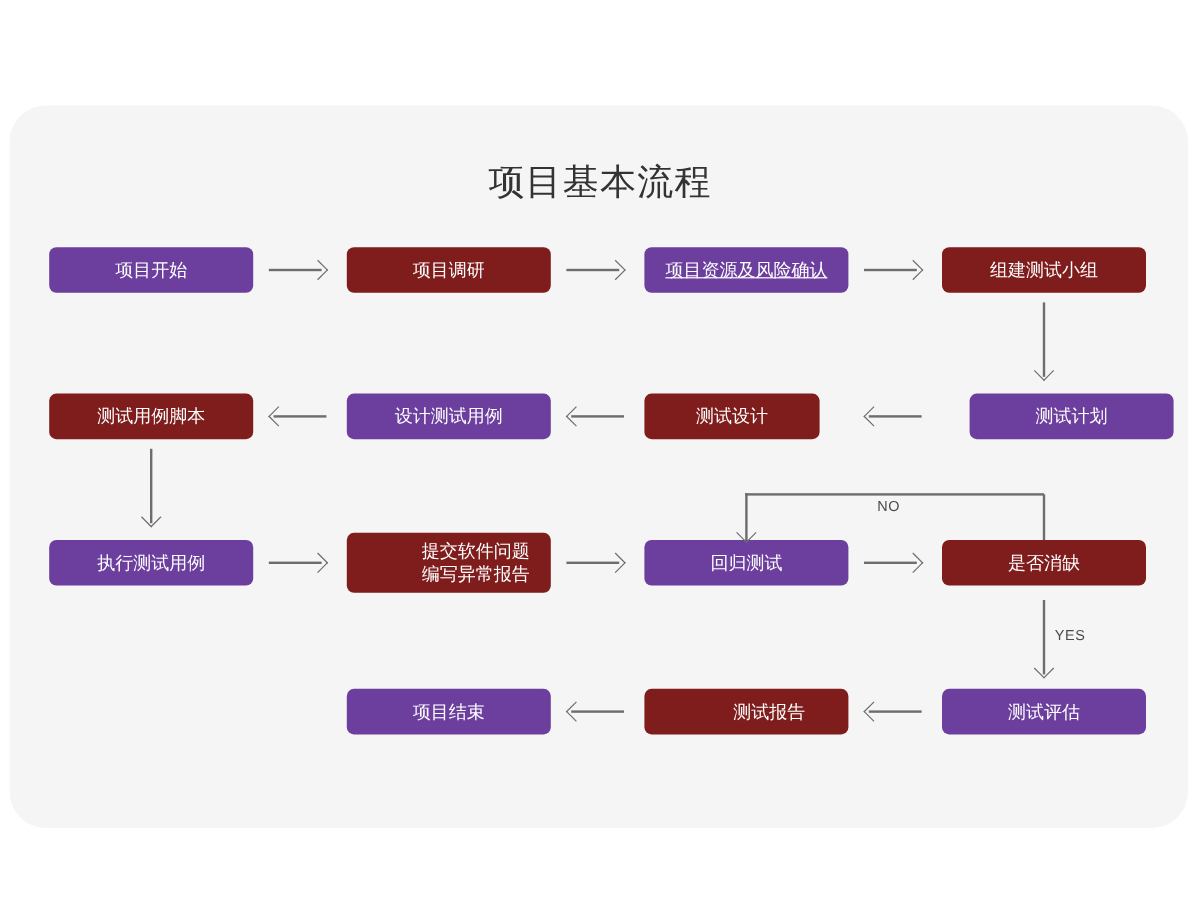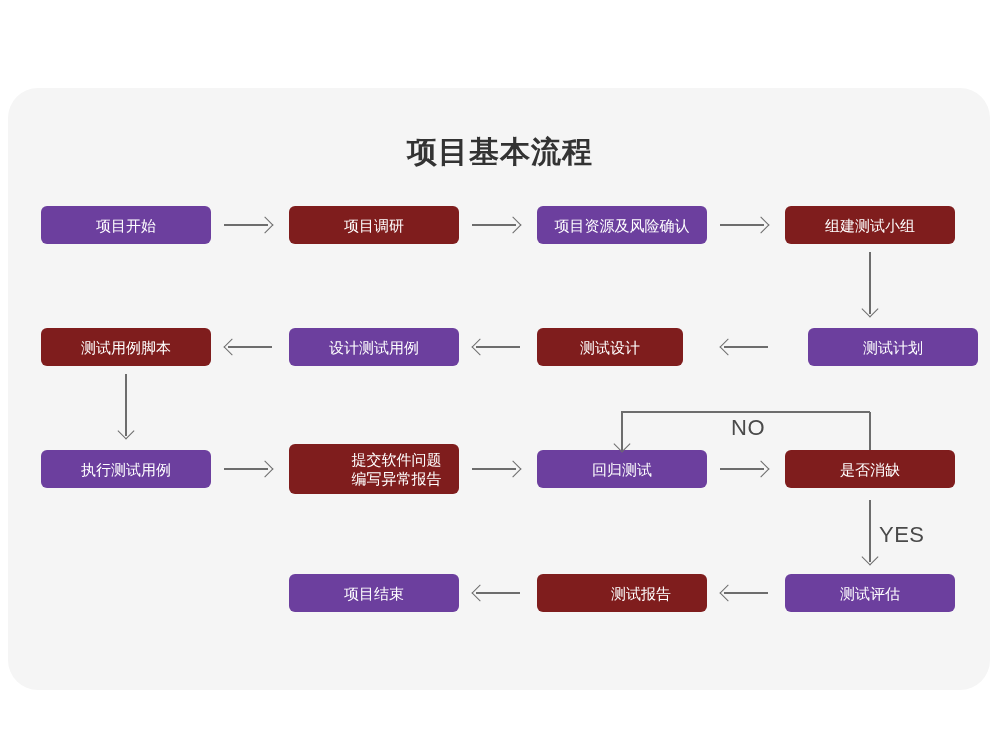--- a/index.html
+++ b/index.html
@@ -25,21 +25,21 @@
   }
   #title {
     position: absolute;
     left: 0;
     top: 132px;
     width: 1000px;
     text-align: center;
     font-size: 30px;
     color: #333333;
     letter-spacing: 1px;
-    font-weight: 700;
+    font-weight: 400;
   }
   .node {
     position: absolute;
     height: 38px;
     border-radius: 6px;
     display: flex;
     align-items: center;
     justify-content: center;
     text-align: right;
     font-size: 15px;
@@ -66,21 +66,21 @@
     height: 11px;
     border-top: 1.6px solid #6d6d6d;
     border-right: 1.6px solid #6d6d6d;
   }
   .ah-right { transform: rotate(45deg); }
   .ah-left  { transform: rotate(-135deg); }
   .ah-down  { transform: rotate(135deg); }
 
   .edge-label {
     position: absolute;
-    font-size: 22px;
+    font-size: 12px;
     color: #4a4a4a;
     letter-spacing: 0.5px;
   }
 </style>
 </head>
 <body>
 
 <div id="card"></div>
 
 <div id="title">项目基本流程</div>
@@ -88,21 +88,21 @@
 <div class="node purple" style="left:41px; top:206px; width:170px;">项目开始</div>
 
 <div class="hline" style="left:224px; top:224px; width:44px;"></div>
 <div class="arrowhead ah-right" style="left:259px; top:219px;"></div>
 
 <div class="node gray" style="left:289px; top:206px; width:170px;">项目调研</div>
 
 <div class="hline" style="left:472px; top:224px; width:44px;"></div>
 <div class="arrowhead ah-right" style="left:507px; top:219px;"></div>
 
-<div class="node purple" style="left:537px; top:206px; width:170px;">项目资源及风险确认</div>
+<div class="node purple" style="left:537px; top:206px; width:170px;text-decoration:underline;">项目资源及风险确认</div>
 
 <div class="hline" style="left:720px; top:224px; width:44px;"></div>
 <div class="arrowhead ah-right" style="left:755px; top:219px;"></div>
 
 <div class="node gray" style="left:785px; top:206px; width:170px;">组建测试小组</div>
 
 <div class="vline" style="left:869px; top:252px; height:62px;"></div>
 <div class="arrowhead ah-down" style="left:864px; top:303px;"></div>
 
 <div class="node gray" style="left:41px; top:328px; width:170px;">测试用例脚本</div>

